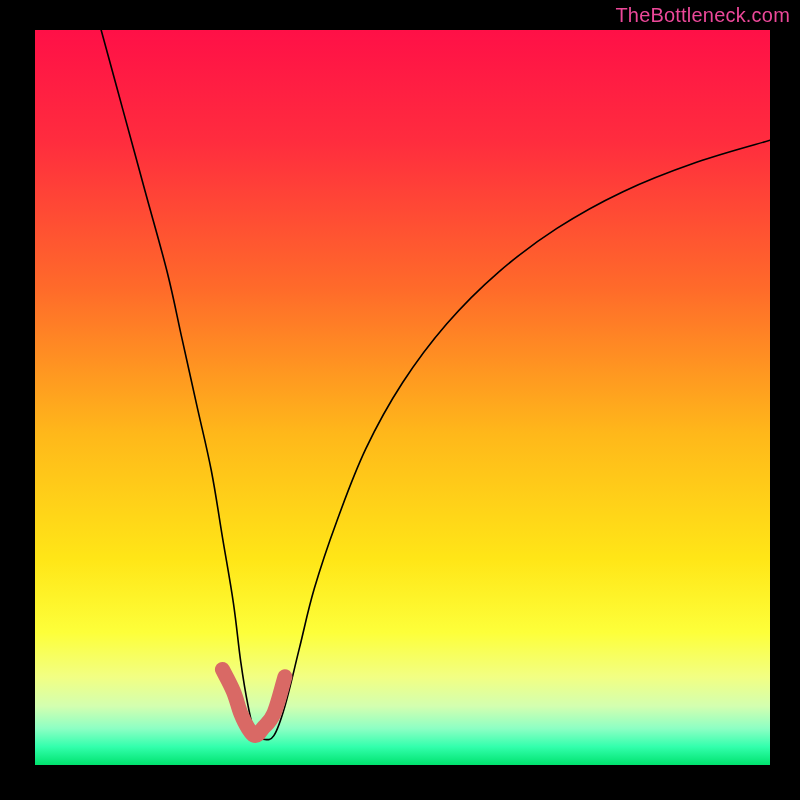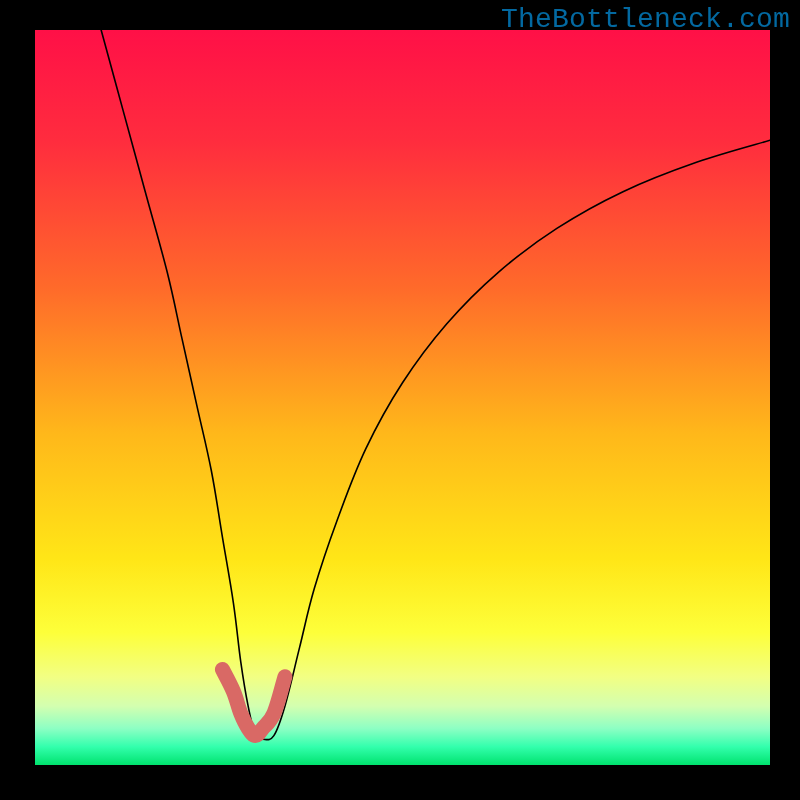--- a/index.html
+++ b/index.html
@@ -16,26 +16,25 @@
     left: 0;
     top: 0;
     width: 800px;
     height: 800px;
     background: #000;
   }
   .watermark {
     position: absolute;
     top: 4px;
     right: 10px;
-    color: #0369a1;
-    font-size: 28px;
+    color: #ec4899;
+    font-size: 20px;
     font-weight: 500;
     letter-spacing: 0.2px;
     z-index: 50;
-    font-family: Liberation Mono, monospace;
   }
   .plot {
     position: absolute;
     left: 35px;
     top: 30px;
     width: 735px;
     height: 735px;
   }
   .gradient {
     position: absolute;

